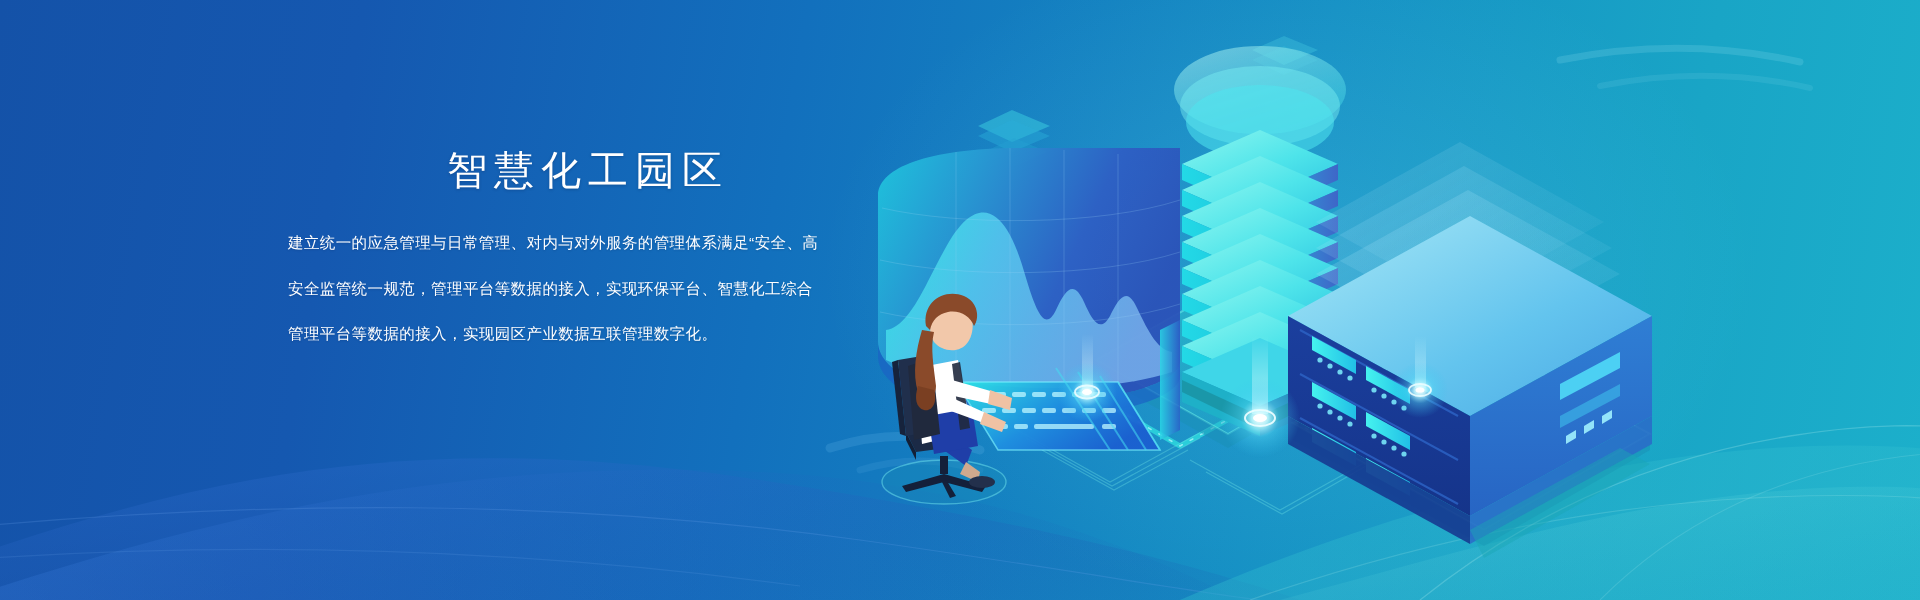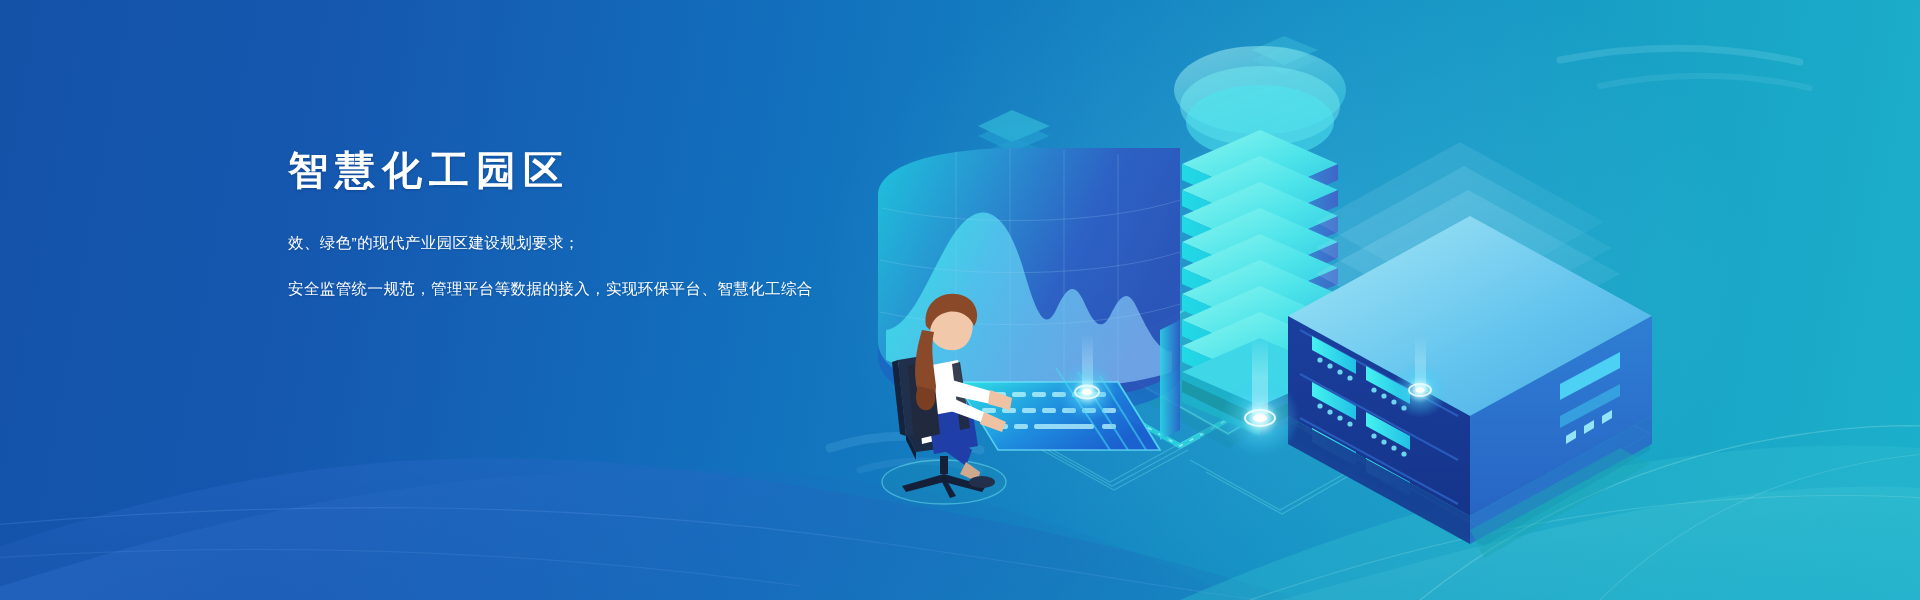--- a/index.html
+++ b/index.html
@@ -14,26 +14,27 @@
   
   .bg-svg{position:absolute;inset:0;width:1920px;height:600px;pointer-events:none;}
 
   
   #text-block{
     position:absolute;left:288px;top:148px;width:600px;z-index:40;
   }
   #hero-title{
     color:#ffffff;
     font-size:40px;
-    font-weight:700;
+    font-weight:400;
     letter-spacing:7px;
     line-height:1.1;
     margin:0 0 36px 0;
     white-space:nowrap;
     text-shadow:0 1px 3px rgba(0,20,60,.25);
+    text-align:center;
   }
   .hero-line{
     color:#ffffff;
     font-size:15.5px;
     line-height:30px;
     letter-spacing:.4px;
     white-space:nowrap;
     font-weight:400;
     text-shadow:0 1px 2px rgba(0,20,60,.18);
   }
@@ -86,22 +87,23 @@
     <path d="M1600,600 C1660,540 1740,492 1840,468 C1900,454 1940,452 1965,454" fill="none" stroke="#bdf2f0" stroke-opacity=".16" stroke-width="1.1"></path>
 
     <path d="M1560,60 C1640,44 1720,44 1800,62" fill="none" stroke="#8fe3ef" stroke-opacity=".20" stroke-width="7" stroke-linecap="round"></path>
     <path d="M1600,86 C1670,72 1740,72 1810,88" fill="none" stroke="#8fe3ef" stroke-opacity=".13" stroke-width="6" stroke-linecap="round"></path>
     <path d="M830,448 C880,432 930,432 980,450" fill="none" stroke="#63b7e9" stroke-opacity=".22" stroke-width="9" stroke-linecap="round"></path>
     <path d="M860,470 C900,458 940,458 980,470" fill="none" stroke="#63b7e9" stroke-opacity=".15" stroke-width="7" stroke-linecap="round"></path>
   </svg>
 
   <div id="text-block">
     <h1 id="hero-title">智慧化工园区</h1>
-    <p class="hero-line">效、绿色”的现代产业园区建设规划要求；</p>
+    <p class="hero-line">建立统一的应急管理与日常管理、对内与对外服务的管理体系满足“安全、高</p>
     <p class="hero-line">安全监管统一规范，管理平台等数据的接入，实现环保平台、智慧化工综合</p>
+    <p class="hero-line">管理平台等数据的接入，实现园区产业数据互联管理数字化。</p>
   </div>
 
   <div id="illustration">
     <svg viewBox="0 0 1060 560" preserveAspectRatio="xMidYMid meet">
       <defs>
 
         <linearGradient id="cylBody" x1="0" y1="0" x2="1" y2="0.4">
           <stop offset="0%" stop-color="#1fc8de"></stop>
           <stop offset="38%" stop-color="#2a8fd0"></stop>
           <stop offset="70%" stop-color="#2f5fc4"></stop>

